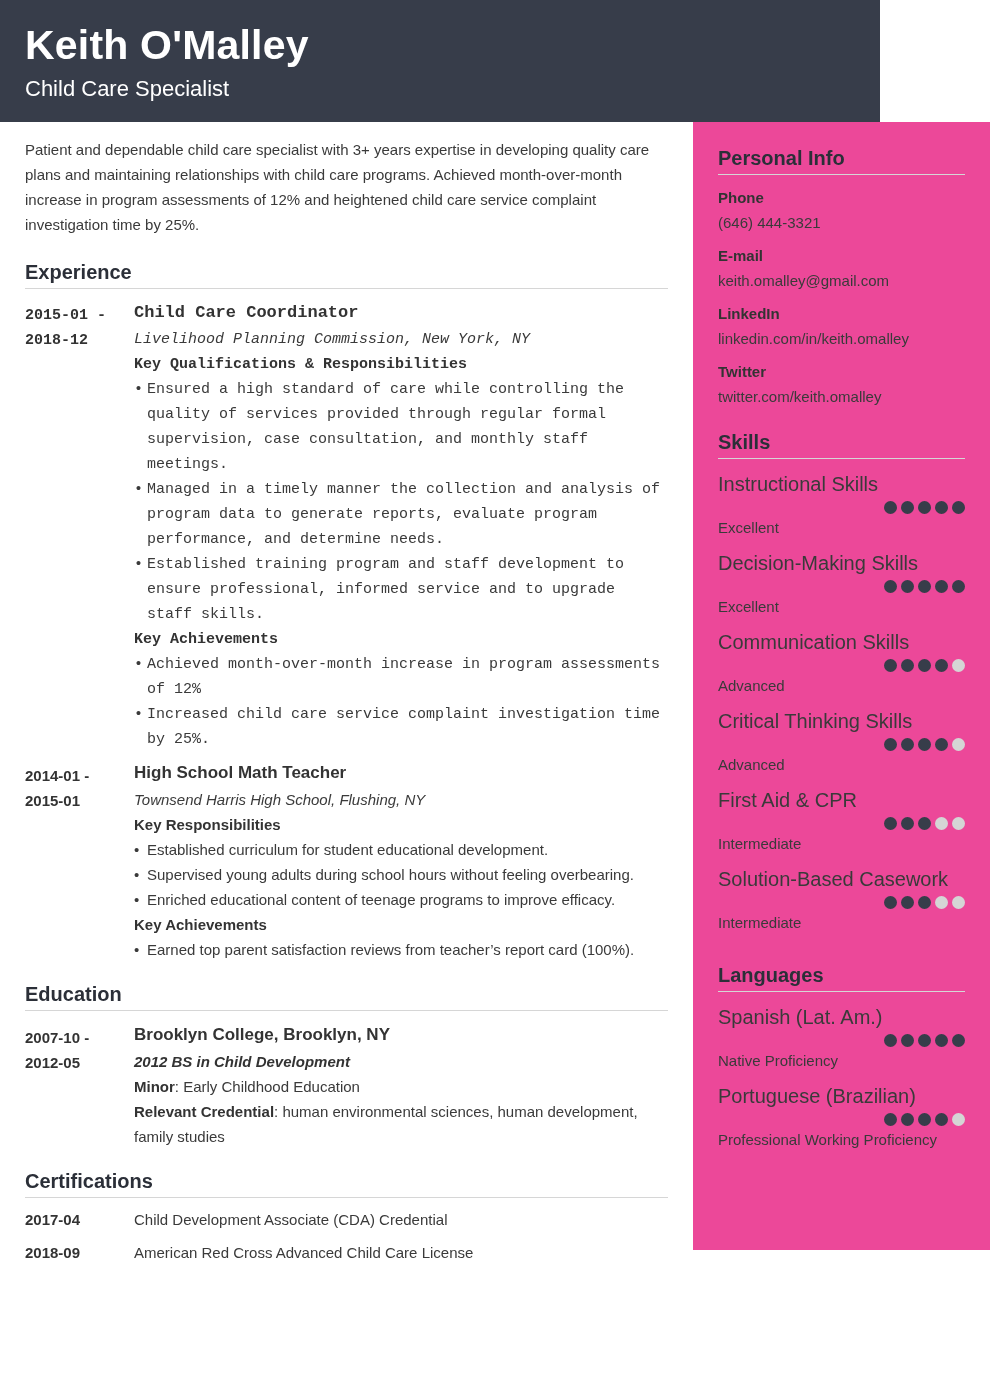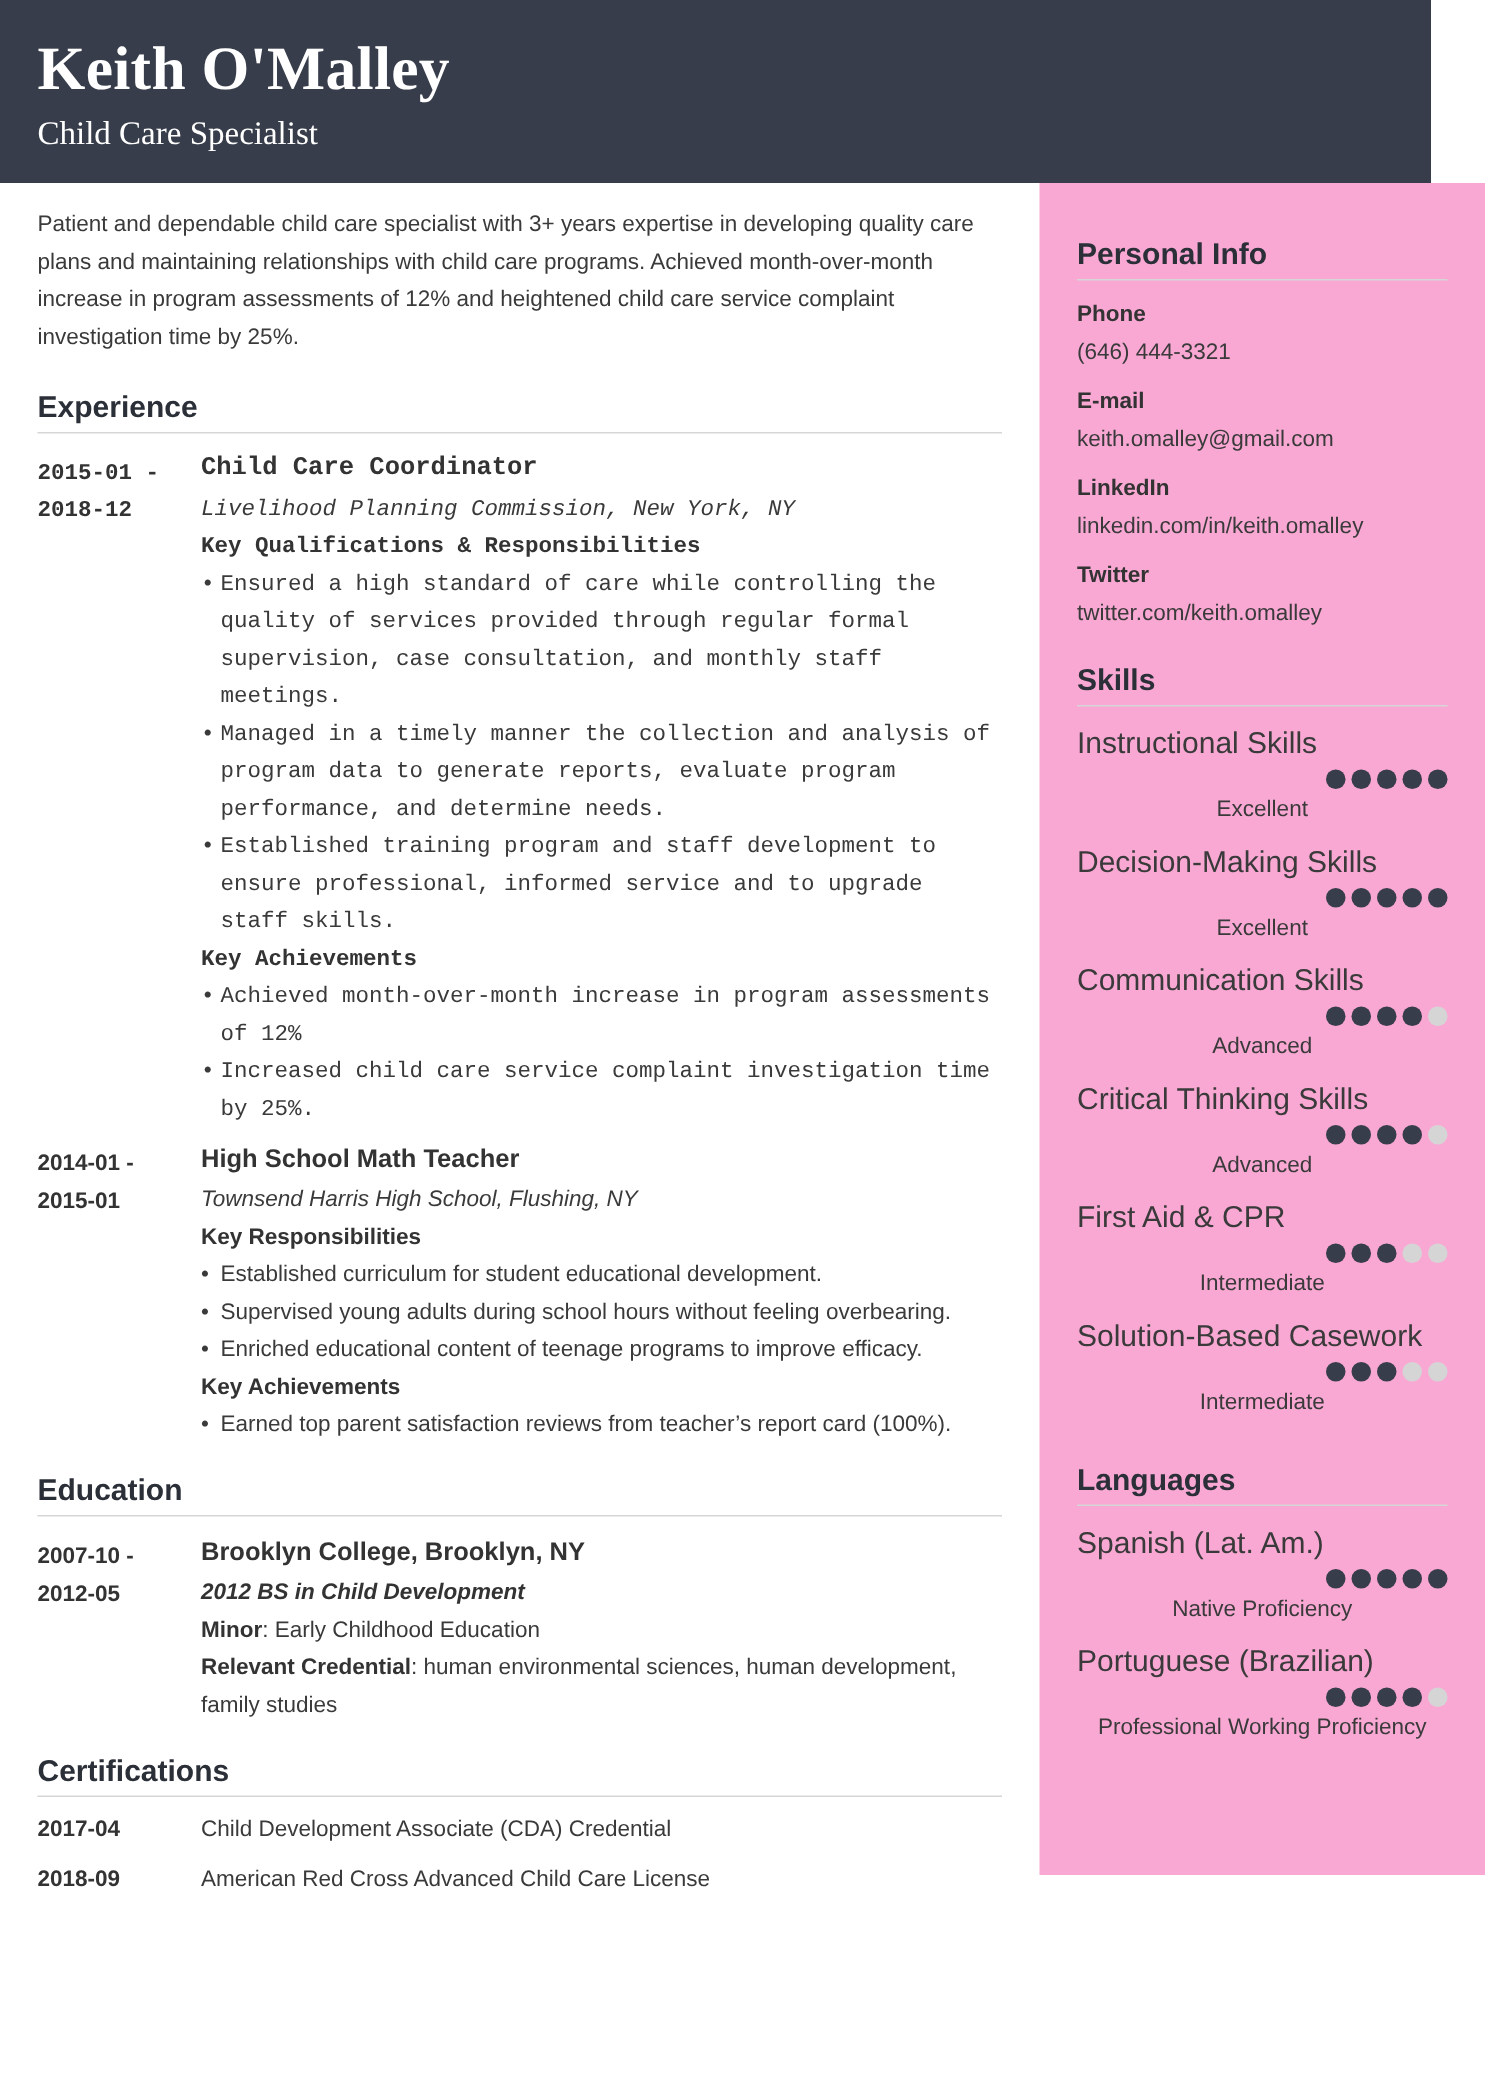--- a/index.html
+++ b/index.html
@@ -1,27 +1,27 @@
 <!DOCTYPE html>
 <html><head>
 <meta charset="utf-8">
 <style>
   * { box-sizing: border-box; margin: 0; padding: 0; }
   html, body { width: 990px; height: 1400px; background: #ffffff; overflow: hidden; }
   body { font-family: "Liberation Sans", sans-serif; color: #333; position: relative; }
 
   .header {
-    position: absolute; left: 0; top: 0; width: 954px; height: 122px;
-    background: #373d4a; color: #fff; padding: 22px 25px 0 25px; font-family: Liberation Serif, serif;
+    position: absolute; left: 0; top: 0; width: 880px; height: 122px;
+    background: #373d4a; color: #fff; padding: 22px 25px 0 25px;
   }
   .header .name { font-size: 41px; font-weight: bold; line-height: 46px; letter-spacing: 0.2px; }
   .header .title { font-size: 22px; line-height: 26px; margin-top: 8px; }
 
   .main { position: absolute; left: 25px; top: 122px; width: 643px; }
-  .sidebar { position: absolute; left: 693px; top: 122px; width: 297px; height: 1128px; background: #f9a8d4; padding: 16px 25px; }
+  .sidebar { position: absolute; left: 693px; top: 122px; width: 297px; height: 1128px; background: #ec4899; padding: 4px 25px; }
 
   .summary { font-size: 15px; line-height: 25px; color: #3a3a3a; margin-top: 15px; }
 
   .section-title {
     font-size: 20px; font-weight: bold; color: #2b2f38; line-height: 24px;
     border-bottom: 1px solid #d6d6d6; padding-bottom: 4px;
   }
   .main .section-title { margin-top: 23px; }
 
   .entry { display: flex; margin-top: 14px; }
@@ -45,21 +45,21 @@
   .sidebar .section-title { margin-top: 20px; }
   .info-label { font-size: 15px; font-weight: bold; color: #333; line-height: 25px; margin-top: 8px; }
   .info-label.first { margin-top: 10px; }
   .info-value { font-size: 15px; color: #3a3a3a; line-height: 25px; margin-top: 8px; }
 
   .skill { margin-top: 11px; }
   .skill .sname { font-size: 20px; color: #3a3a3a; line-height: 20px; margin-top: 15px; }
   .skill .dots { display: flex; justify-content: flex-end; gap: 4px; margin-top: 7px; }
   .skill .dot { width: 13px; height: 13px; border-radius: 50%; background: #d5d5d5; }
   .skill .dot.on { background: #373d4a; }
-  .skill .level { font-size: 15px; color: #3a3a3a; text-align: center; line-height: 20px; margin-top: 4px; }
+  .skill .level { font-size: 15px; color: #3a3a3a; text-align: left; line-height: 20px; margin-top: 4px; }
 </style>
 </head>
 <body>
 
 <div class="header">
   <div class="name">Keith O'Malley</div>
   <div class="title">Child Care Specialist</div>
 </div>
 
 <div class="main">

